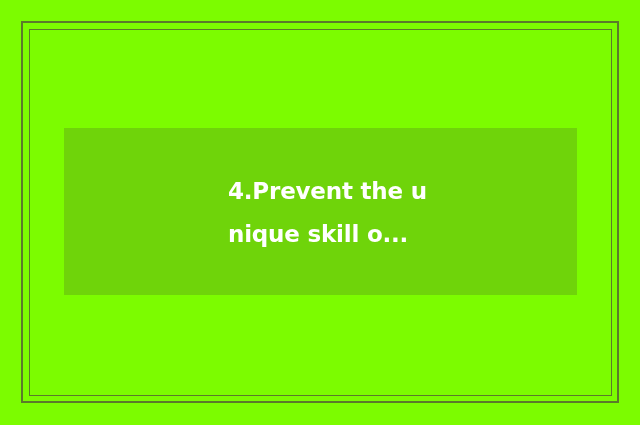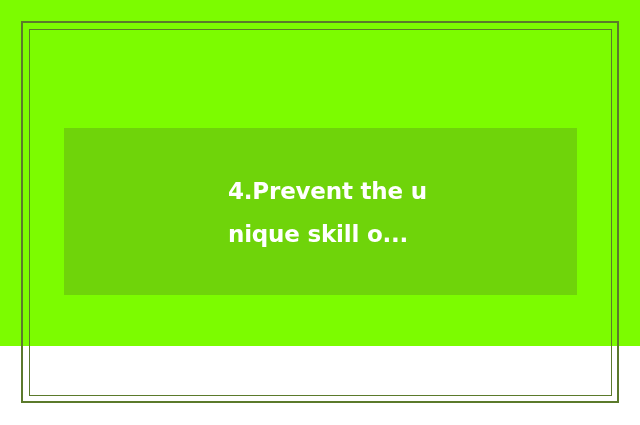--- a/index.html
+++ b/index.html
@@ -9,21 +9,21 @@
   body {
     width: 640px;
     height: 425px;
     overflow: hidden;
     font-family: "DejaVu Sans", sans-serif;
   }
 
   #stage {
     position: relative;
     width: 640px;
-    height: 346px;
+    height: 425px;
     background: #7cfc00;
   }
 
   
   .frame-outer {
     position: absolute;
     left: 21px;
     top: 21px;
     width: 598px;
     height: 382px;

